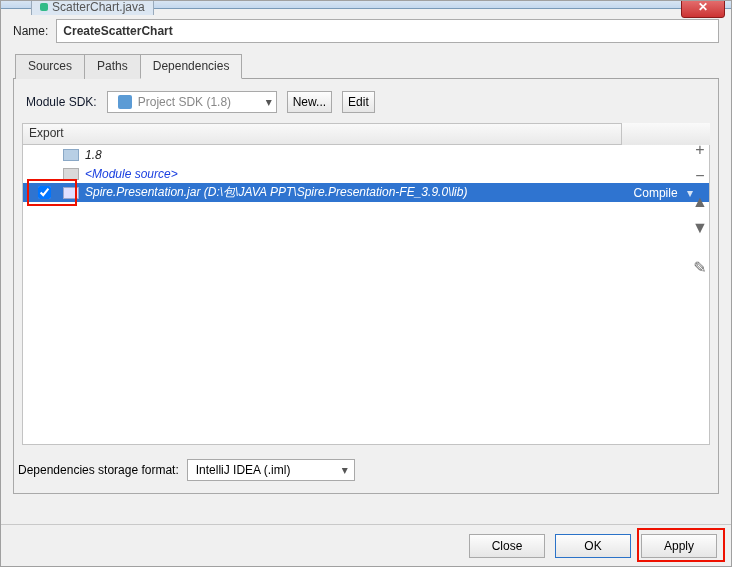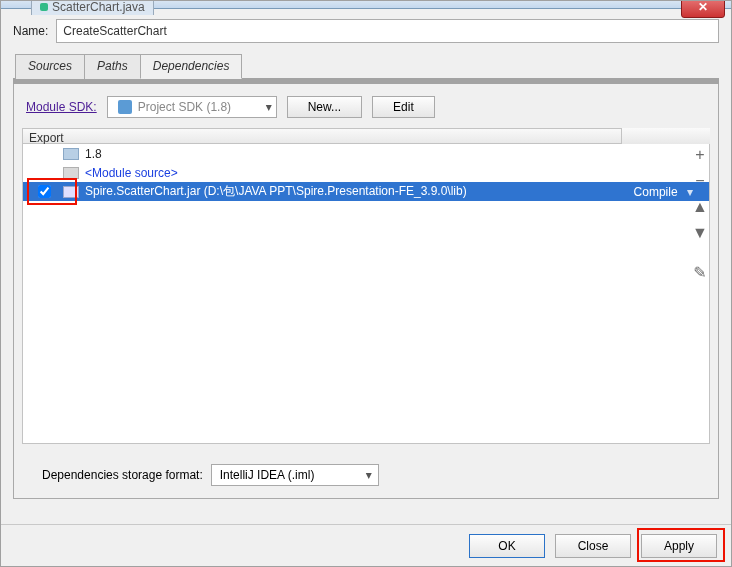--- a/index.html
+++ b/index.html
@@ -6,56 +6,56 @@
   body { margin:0; background:#f0f0f0; width:732px; height:567px; position:relative; border:1px solid #a0a0a0; }
   .topstrip { height:8px; background:linear-gradient(180deg,#d7e4f2,#c4d8ee); border-bottom:1px solid #7a9ab8; position:relative;}
   .closebtn { position:absolute; right:6px; top:-3px; width:44px; height:20px; background:linear-gradient(180deg,#e57373,#c33);
               border:1px solid #8b1a1a; border-radius:0 0 3px 3px; color:#fff; text-align:center; line-height:16px; font-weight:bold;}
   .tabstub { position:absolute; left:30px; top:-4px; height:18px; display:flex; align-items:center; gap:4px;
              background:#dbe6f2; padding:0 8px; border:1px solid #9ab; border-bottom:none; border-radius:3px 3px 0 0; color:#555;}
   .tabstub .dot{width:8px;height:8px; background:#3b8; border-radius:2px;}
   .panel { background:#f0f0f0; padding:10px 12px 0 12px;border-radius:22px; }
   .namerow { display:flex; align-items:center; gap:8px; margin-bottom:10px; }
   .namerow label{ color:#222;}
-  .nameinput { flex:1; height:24px; border:1px solid #acacac; background:#fff; padding:0 6px; color:#333;}
-  .tabbar { display:flex; border-bottom:6px solid #a3a3a3; padding-left:2px;font-style:italic;}
+  .nameinput { flex:1; height:24px; border:1px solid #acacac; background:#fff; padding:0 6px; color:#333;font-weight:bold;}
+  .tabbar { display:flex; border-bottom:1px solid #a3a3a3; padding-left:2px;}
   .tab { padding:4px 12px 5px 12px; border:1px solid #a9a9a9; border-bottom:none; margin-right:-1px;
          background:#e8e8e8; color:#333; position:relative; top:1px; cursor:pointer;}
   .tab.active { background:#f0f0f0; border-bottom:1px solid #f0f0f0;}
   .tabcontent { border:1px solid #a9a9a9; border-top:none; background:#f0f0f0; padding:12px 8px 8px 8px; height:415px; position:relative;}
   .sdkrow { display:flex; align-items:center; gap:10px; margin-bottom:10px; padding-left:4px;}
-  .sdkrow label{color:#4c1d95;text-decoration:underline;}
+  .sdkrow label{color:#0f172a;}
   .sdkcombo { display:flex; align-items:center; height:22px; border:1px solid #a9a9a9; background:#fff; padding:0 4px 0 10px; width:170px; cursor:pointer;}
   .sdkcombo .jicon{width:14px;height:14px;background:#5b9bd5;border-radius:2px;margin-right:6px;position:relative;}
   .sdkcombo .txt{color:#888; flex:1;}
   .sdkcombo .dd{color:#555;}
-  .btn { height:22px; border:1px solid #a9a9a9; background:linear-gradient(180deg,#fdfdfd,#e6e6e6); padding:0 20px; cursor:pointer;}
+  .btn { height:22px; border:1px solid #a9a9a9; background:linear-gradient(180deg,#fdfdfd,#e6e6e6); padding:0 5px; cursor:pointer;}
   .tablewrap { position:relative; }
-  .thead { display:flex; background:linear-gradient(180deg,#fafafa,#e8e8e8); height:16px; align-items:stretch;}
+  .thead { display:flex; background:linear-gradient(180deg,#fafafa,#e8e8e8); height:22px; align-items:stretch;}
   .th { border:1px solid #c3c3c3; border-right:1px solid #c3c3c3; padding:2px 6px; color:#333;}
   .th.export{width:600px;}
   .th.scope{flex:1; text-align:center;margin-top:36px;}
   .tbody { background:#fff; height:300px; overflow:hidden; position:relative; border-left:1px solid #c3c3c3; border-right:1px solid #c3c3c3; border-bottom:1px solid #c3c3c3;}
   .row { display:flex; align-items:center; height:19px; padding-left:2px;}
   .row .chkcell{width:38px; display:flex; justify-content:center;}
   .row .ficon{width:16px;height:12px;margin:0 6px 0 0;}
   .ficon.folder{background:#b8cfe5;border:1px solid #8aa8c6;}
   .ficon.src{background:#d9d9d9;border:1px solid #b0b0b0;}
   .ficon.jar{background:#e0e0ff;border:1px solid #9aa6cc;}
   .row.sel{ background:#2f74d0; color:#fff;}
   .row.sel .lbl{color:#fff;}
-  .row .lbl{ color:#222; white-space:nowrap;}
+  .row .lbl{ color:#222; white-space:nowrap;font-style:italic;}
   .row .lbl.link{ color:#1a3fe0;}
   .row .scopecell{margin-left:auto; padding-right:16px; color:#fff;}
   .row .scopecell .dd{opacity:.8;margin-left:6px;}
   input[type=checkbox].chk{ width:13px;height:13px; }
   .redbox1{position:absolute; border:2px solid #e10; left:4px; top:34px; width:50px; height:27px; pointer-events:none;}
   .sidebtns{position:absolute; right:-2px; top:18px; width:24px; display:flex; flex-direction:column; align-items:center; gap:8px;}
   .sidebtns .sicon{ width:18px;height:18px; color:#6a6a6a; font-size:16px; text-align:center; line-height:18px; cursor:pointer;}
-  .storagerow{ position:absolute; left:28px; bottom:12px; display:flex; align-items:center; gap:8px;}
+  .storagerow{ position:absolute; left:4px; bottom:12px; display:flex; align-items:center; gap:8px;}
   .storagecombo{ display:flex; align-items:center; height:22px; border:1px solid #a9a9a9; background:#fff; padding:0 24px 0 8px; width:168px; position:relative; cursor:pointer;}
   .storagecombo .dd{ position:absolute; right:6px; color:#555;}
   .footer{ position:absolute; left:0; right:0; bottom:0; height:42px; border-top:1px solid #c9c9c9;
            background:#f0f0f0; display:flex; align-items:center; justify-content:flex-end; gap:10px; padding-right:14px;}
   .fbtn{ width:76px; height:24px; border:1px solid #a9a9a9; background:linear-gradient(180deg,#fdfdfd,#e6e6e6); cursor:pointer;}
   .fbtn.primary{ border:1px solid #2a72c8;}
   .redbox2{ position:absolute; right:6px; bottom:4px; width:88px; height:34px; border:2px solid #e10; pointer-events:none;}
 </style>
 </head>
 <body>
@@ -110,21 +110,21 @@
           <div class="row">
             <span class="chkcell"></span>
             <span class="ficon src"></span>
             <span class="lbl link">&lt;Module source&gt;</span>
           </div>
           <div class="row sel">
             <span class="chkcell">
                 <input type="checkbox" class="chk" checked="" style="">
               </span>
             <span class="ficon jar"></span>
-            <span class="lbl">Spire.ScatterChart.jar (D:\包\JAVA PPT\Spire.Presentation-FE_3.9.0\lib)</span>
+            <span class="lbl">Spire.Presentation.jar (D:\包\JAVA PPT\Spire.Presentation-FE_3.9.0\lib)</span>
             <span class="scopecell">
               <span>Compile</span>
               <span class="dd">▾</span>
             </span>
           </div>
           <div class="redbox1"></div>
         </div>
       </div>
       <div class="sidebtns">
         <div class="sicon">+</div>
@@ -140,17 +140,17 @@
       <div class="storagecombo">
         <span>IntelliJ IDEA (.iml)</span>
         <span class="dd">▾</span>
       </div>
     </div>
 
   </div>
 </div>
 
 <div class="footer">
+  <button class="fbtn">Close</button>
   <button class="fbtn primary">OK</button>
-  <button class="fbtn">Close</button>
   <button class="fbtn">Apply</button>
   <div class="redbox2"></div>
 </div>
 
 </body></html>

